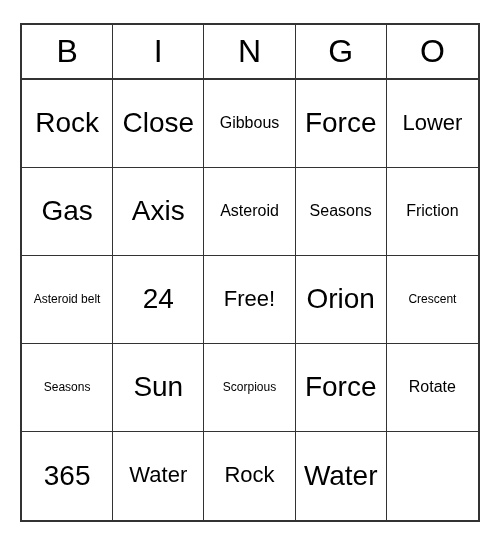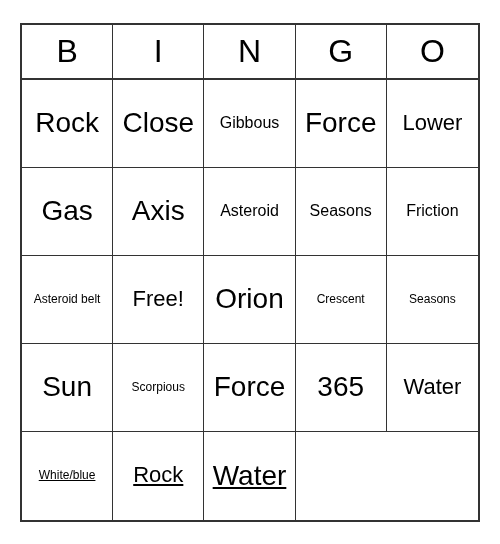--- a/index.html
+++ b/index.html
@@ -59,21 +59,20 @@
       padding: 6px 4px;
       min-height: 88px;
     }
 
     .bingo-cell:nth-child(5n) {
       border-right: none;
     }
 
     .bingo-cell:nth-child(n+21) {
       border-bottom: none;
-      text-decoration: underline;
     }
 
     .cell-text {
       line-height: 1.2;
     }
 
     .size-xl {
       font-size: 28px;
     }
 
@@ -128,20 +127,23 @@
       <div class="bingo-cell">
         <span class="cell-text size-md">Seasons</span>
       </div>
       <div class="bingo-cell">
         <span class="cell-text size-md">Friction</span>
       </div>
       <div class="bingo-cell">
         <span class="cell-text size-sm">Asteroid belt</span>
       </div>
       <div class="bingo-cell">
+        <span class="cell-text size-xl">24</span>
+      </div>
+      <div class="bingo-cell">
         <span class="cell-text size-lg">Free!</span>
       </div>
       <div class="bingo-cell">
         <span class="cell-text size-xl">Orion</span>
       </div>
       <div class="bingo-cell">
         <span class="cell-text size-sm">Crescent</span>
       </div>
       <div class="bingo-cell">
         <span class="cell-text size-sm">Seasons</span>
@@ -149,27 +151,27 @@
       <div class="bingo-cell">
         <span class="cell-text size-xl">Sun</span>
       </div>
       <div class="bingo-cell">
         <span class="cell-text size-sm">Scorpious</span>
       </div>
       <div class="bingo-cell">
         <span class="cell-text size-xl">Force</span>
       </div>
       <div class="bingo-cell">
+        <span class="cell-text size-md">Rotate</span>
+      </div>
+      <div class="bingo-cell">
         <span class="cell-text size-xl">365</span>
       </div>
       <div class="bingo-cell">
         <span class="cell-text size-lg">Water</span>
-      </div>
-      <div class="bingo-cell">
-        <span class="cell-text size-sm">White/blue</span>
       </div>
       <div class="bingo-cell">
         <span class="cell-text size-lg">Rock</span>
       </div>
       <div class="bingo-cell">
         <span class="cell-text size-xl">Water</span>
       </div>
     </div>
 </div>
 

